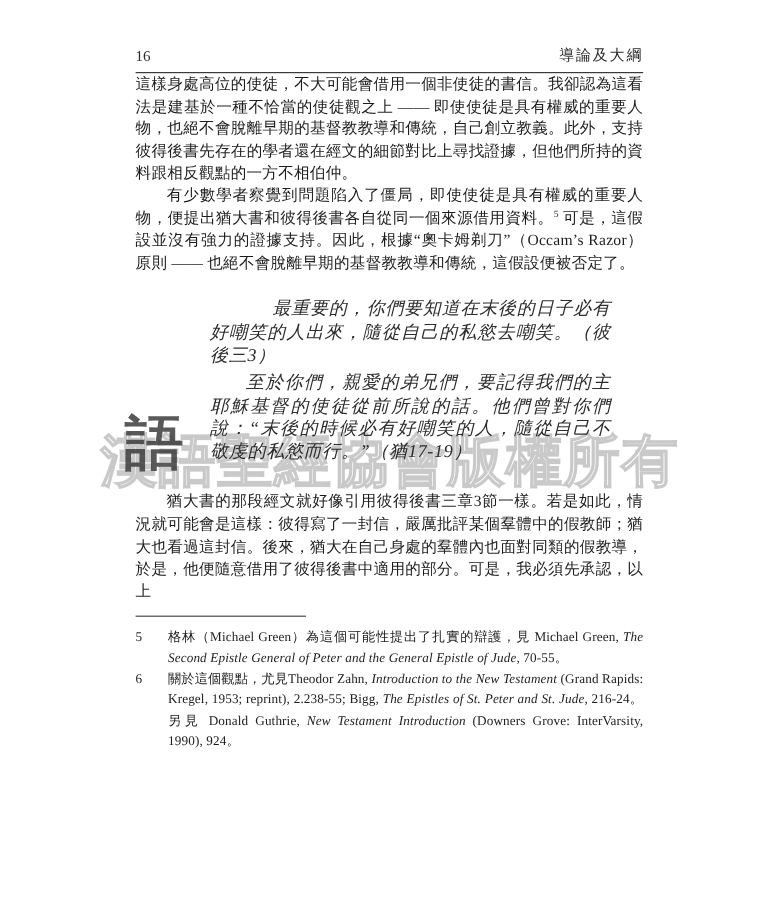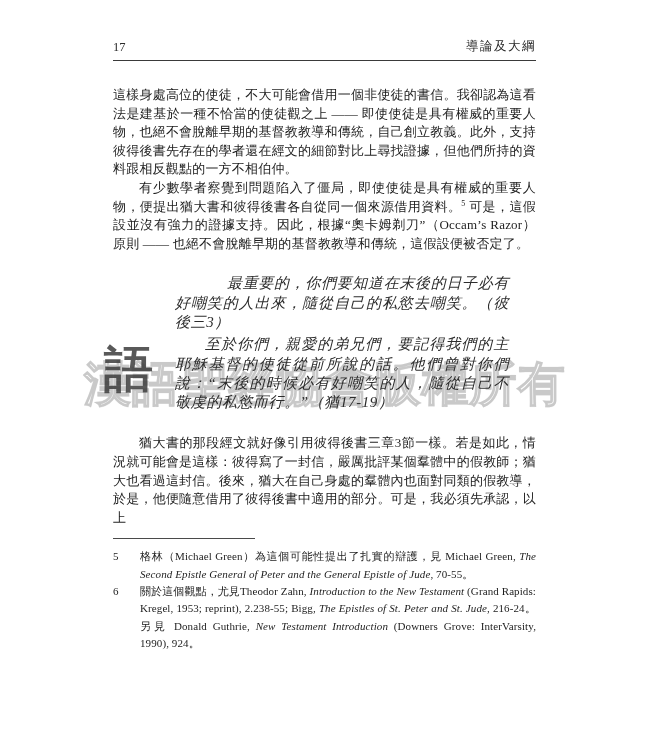--- a/index.html
+++ b/index.html
@@ -55,21 +55,20 @@
     display: flex;
     justify-content: space-between;
     align-items: flex-end;
     font-size: 12.5px;
     padding-bottom: 5px;
     border-bottom: 1.2px solid #3a3a3a;
     color: #2a2a2a;
   }
   .page-header .section-title { letter-spacing: 1.5px; font-weight: 400; }
   .body-text {
-    margin-top: 25px;
     font-size: 13px;
     line-height: 18.6px;
     letter-spacing: 0.2px;
     text-align: justify;
     text-justify: inter-ideograph;
     word-break: break-all;
   }
   .body-text p { margin: 0; text-indent: 2em; }
   .body-text p.no-indent { text-indent: 0; }
   sup { font-size: 8px; line-height: 0; vertical-align: super; }
@@ -111,21 +110,21 @@
 <body>
 
 <div class="page">
 
   <div class="watermark">漢語聖經協會版權所有</div>
   <div class="watermark-smudge">語</div>
 
   <div class="content">
 
     <div class="page-header">
-      <span class="page-number">17</span>
+      <span class="page-number">16</span>
       <span class="section-title">導論及大綱</span>
     </div>
 
     <div class="body-text">
       <p class="no-indent"><span>這樣身處高位的使徒，不大可能會借用一個非使徒的書信。我卻認為這看法是建基於一種不恰當的使徒觀之上 —— 即使使徒是具有權威的重要人物，也絕不會脫離早期的基督教教導和傳統，自己創立教義。此外，支持彼得後書先存在的學者還在經文的細節對比上尋找證據，但他們所持的資料跟相反觀點的一方不相伯仲。</span></p>
       <p><span>有少數學者察覺到問題陷入了僵局，即使使徒是具有權威的重要人物，便提出猶大書和彼得後書各自從同一個來源借用資料。</span><sup>5</sup><span> 可是，這假設並沒有強力的證據支持。因此，根據“奧卡姆剃刀”（Occam’s Razor）原則 —— 也絕不會脫離早期的基督教教導和傳統，這假設便被否定了。</span></p>
 
       <div class="quote-block">
         <p style="text-indent:52px;">最重要的，你們要知道在末後的日子必有好嘲笑的人出來，隨從自己的私慾去嘲笑。（彼後三3）</p>
         <p>至於你們，親愛的弟兄們，要記得我們的主耶穌基督的使徒從前所說的話。他們曾對你們說：“末後的時候必有好嘲笑的人，隨從自己不敬虔的私慾而行。”（猶17-19）</p>

